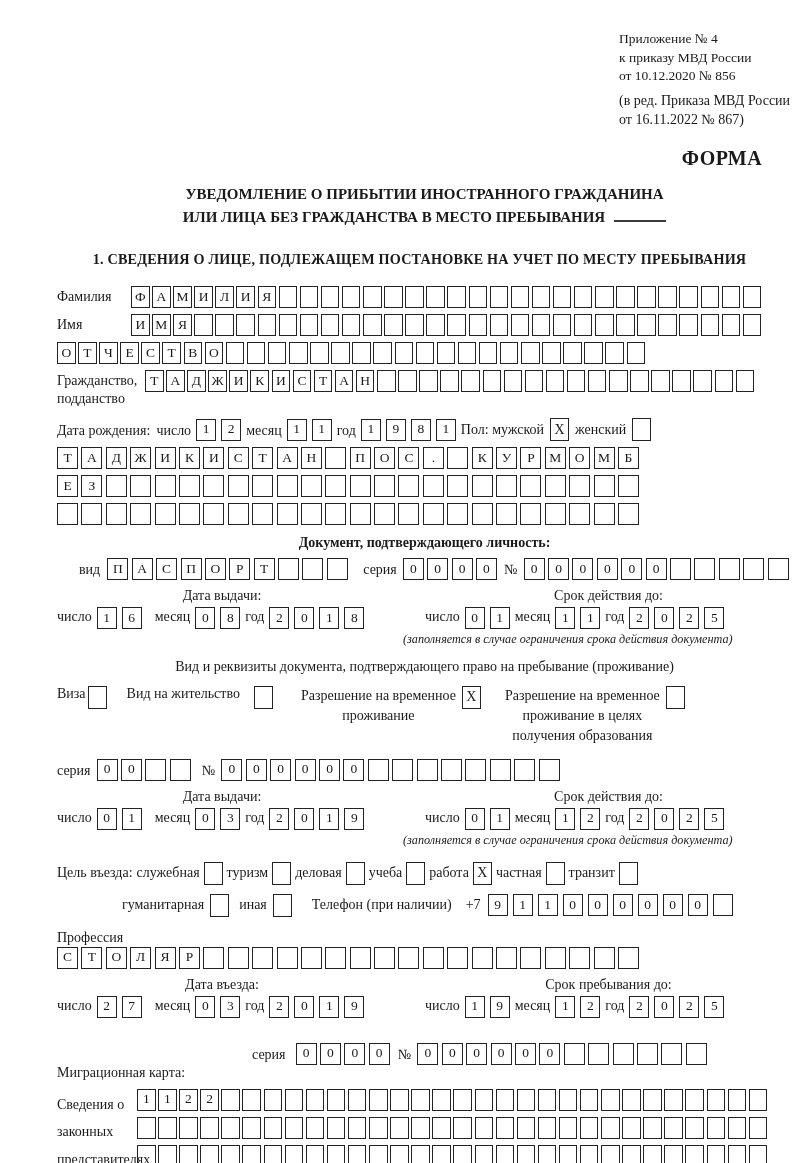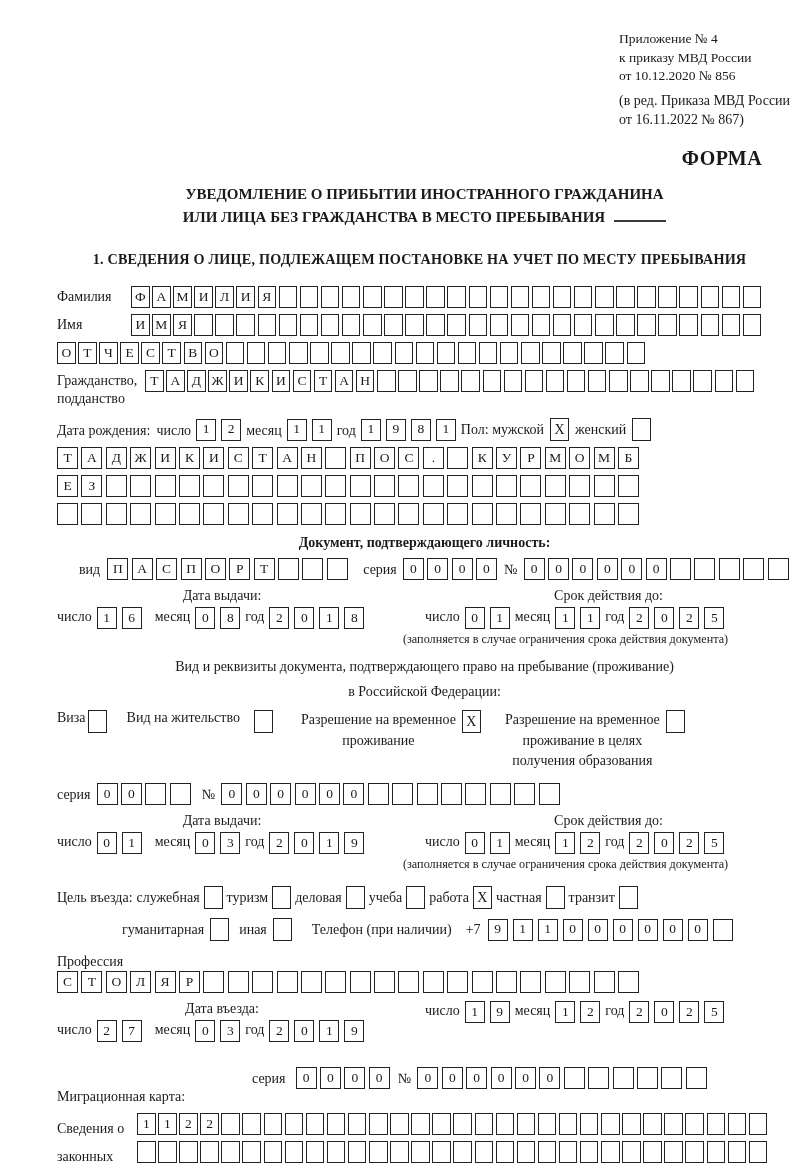--- a/index.html
+++ b/index.html
@@ -38,21 +38,21 @@
   .checkbox{flex:none;box-sizing:border-box;width:19px;height:23px;border:1.6px solid #232323;display:inline-flex;align-items:center;justify-content:center;font-size:14px;margin:0 6px 0 6px;}
 
   .doc-heading{font-weight:bold;text-align:center;font-size:14px;margin:10px 0 7px 0;}
 
   .two-col{display:flex;margin-top:8px;}
   .col-left{width:368px;flex:none;}
   .col-right{flex:1;}
   .col-header{text-align:center;margin-bottom:3px;}
   .col-header.left-h{width:330px;}
   .date-row{display:flex;align-items:flex-start;}
-  .note{font-size:12.2px;margin-top:3px;margin-left:-22px;white-space:nowrap;}
+  .note{font-size:12.2px;margin-top:3px;margin-left:-22px;white-space:nowrap;font-style:italic;}
 
   .intro{line-height:1.75;margin-top:8px;text-align:center;}
 
   .opts-row{display:flex;align-items:flex-start;margin-top:6px;}
   .opt-block{text-align:center;line-height:1.45;margin-left:10px;}
   .opt-flex{display:flex;align-items:flex-start;}
   .opt-flex .checkbox{margin-top:0;}
   .purpose-row{display:flex;align-items:center;margin-top:14px;flex-wrap:nowrap;}
   .purpose-row .checkbox{margin:0 4px;}
   .phone-row{display:flex;align-items:center;margin-top:9px;margin-left:65px;}
@@ -421,21 +421,20 @@
             <span class="cell">2</span>
             <span class="cell">5</span>
           </span>
       </div>
       <div class="note">(заполняется в случае ограничения срока действия документа)</div>
     </div>
   </div>
 
   <div class="intro">
     <div>Вид и реквизиты документа, подтверждающего право на пребывание (проживание)</div>
-    <div>в Российской Федерации:</div>
   </div>
 
   <div class="opts-row">
     <div class="opt-flex">
       <span>Виза</span>
       <span class="checkbox" style="margin-left:2px;"></span>
     </div>
     <div class="opt-flex" style="margin-left:14px;">
       <span>Вид на жительство</span>
       <span class="checkbox" style="margin-left:14px;"></span>
@@ -621,20 +620,21 @@
         <span class="dlbl">год</span>
         <span class="cells date">
             <span class="cell">2</span>
             <span class="cell">0</span>
             <span class="cell">1</span>
             <span class="cell">9</span>
           </span>
       </div>
     </div>
     <div class="col-right">
+      <div class="col-header">Срок пребывания до:</div>
       <div class="date-row">
         <span class="dlbl">число</span>
         <span class="cells date">
             <span class="cell">1</span>
             <span class="cell">9</span>
           </span>
         <span class="dlbl">месяц</span>
         <span class="cells date">
             <span class="cell">1</span>
             <span class="cell">2</span>

